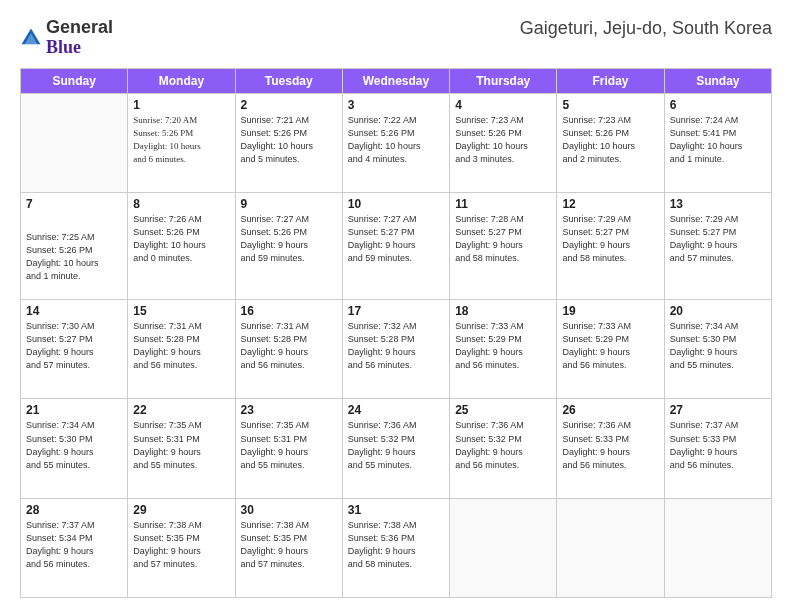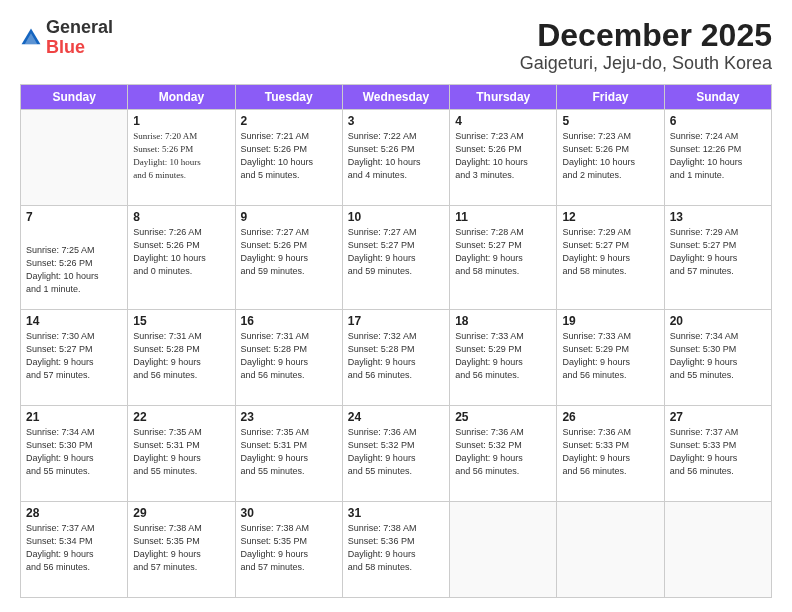--- a/index.html
+++ b/index.html
@@ -27,21 +27,21 @@
       display: flex;
       align-items: center;
       gap: 4px;
     }
     .logo-text {
       font-size: 18px;
       font-weight: bold;
       line-height: 1.1;
     }
     .logo-general { color: #333; }
-    .logo-blue { color: #ef4444; }
+    .logo-blue { color: #4c1d95; font-family: Liberation Serif, serif; }
     .logo-icon {
       width: 22px;
       height: 22px;
     }
     .title-block {
       text-align: right;
     }
     .month-title {
       font-size: 32px;
       font-weight: bold;
@@ -99,21 +99,20 @@
       <svg class="logo-icon" viewBox="0 0 28 28">
         <polygon points="14,2 26,22 2,22" fill="#1565C0"></polygon>
         <polygon points="14,8 22,22 6,22" fill="#fff" opacity="0.3"></polygon>
       </svg>
       <div class="logo-text">
         <span class="logo-general">General</span><br>
         <span class="logo-blue">Blue</span>
       </div>
     </div>
     <div class="title-block">
-      <div class="month-title">December 2025</div>
       <div class="subtitle">Gaigeturi, Jeju-do, South Korea</div>
     </div>
   </div>
 
   <table class="calendar">
     <thead>
       <tr>
         <th>Sunday</th>
         <th>Monday</th>
         <th>Tuesday</th>
@@ -157,21 +156,21 @@
           <td>
             <span class="day-num">5</span>
             <div class="day-info" style="white-space: pre-line;">Sunrise: 7:23 AM
 Sunset: 5:26 PM
 Daylight: 10 hours
 and 2 minutes.</div>
           </td>
           <td>
             <span class="day-num">6</span>
             <div class="day-info" style="white-space: pre-line;">Sunrise: 7:24 AM
-Sunset: 12:26 PM
+Sunset: 5:41 PM
 Daylight: 10 hours
 and 1 minute.</div>
           </td>
         </tr>
         <tr>
           <td>
             <span class="day-num">7</span>
             <div class="day-info" style="white-space: pre-line; margin-top: 20px;">Sunrise: 7:25 AM
 Sunset: 5:26 PM
 Daylight: 10 hours

